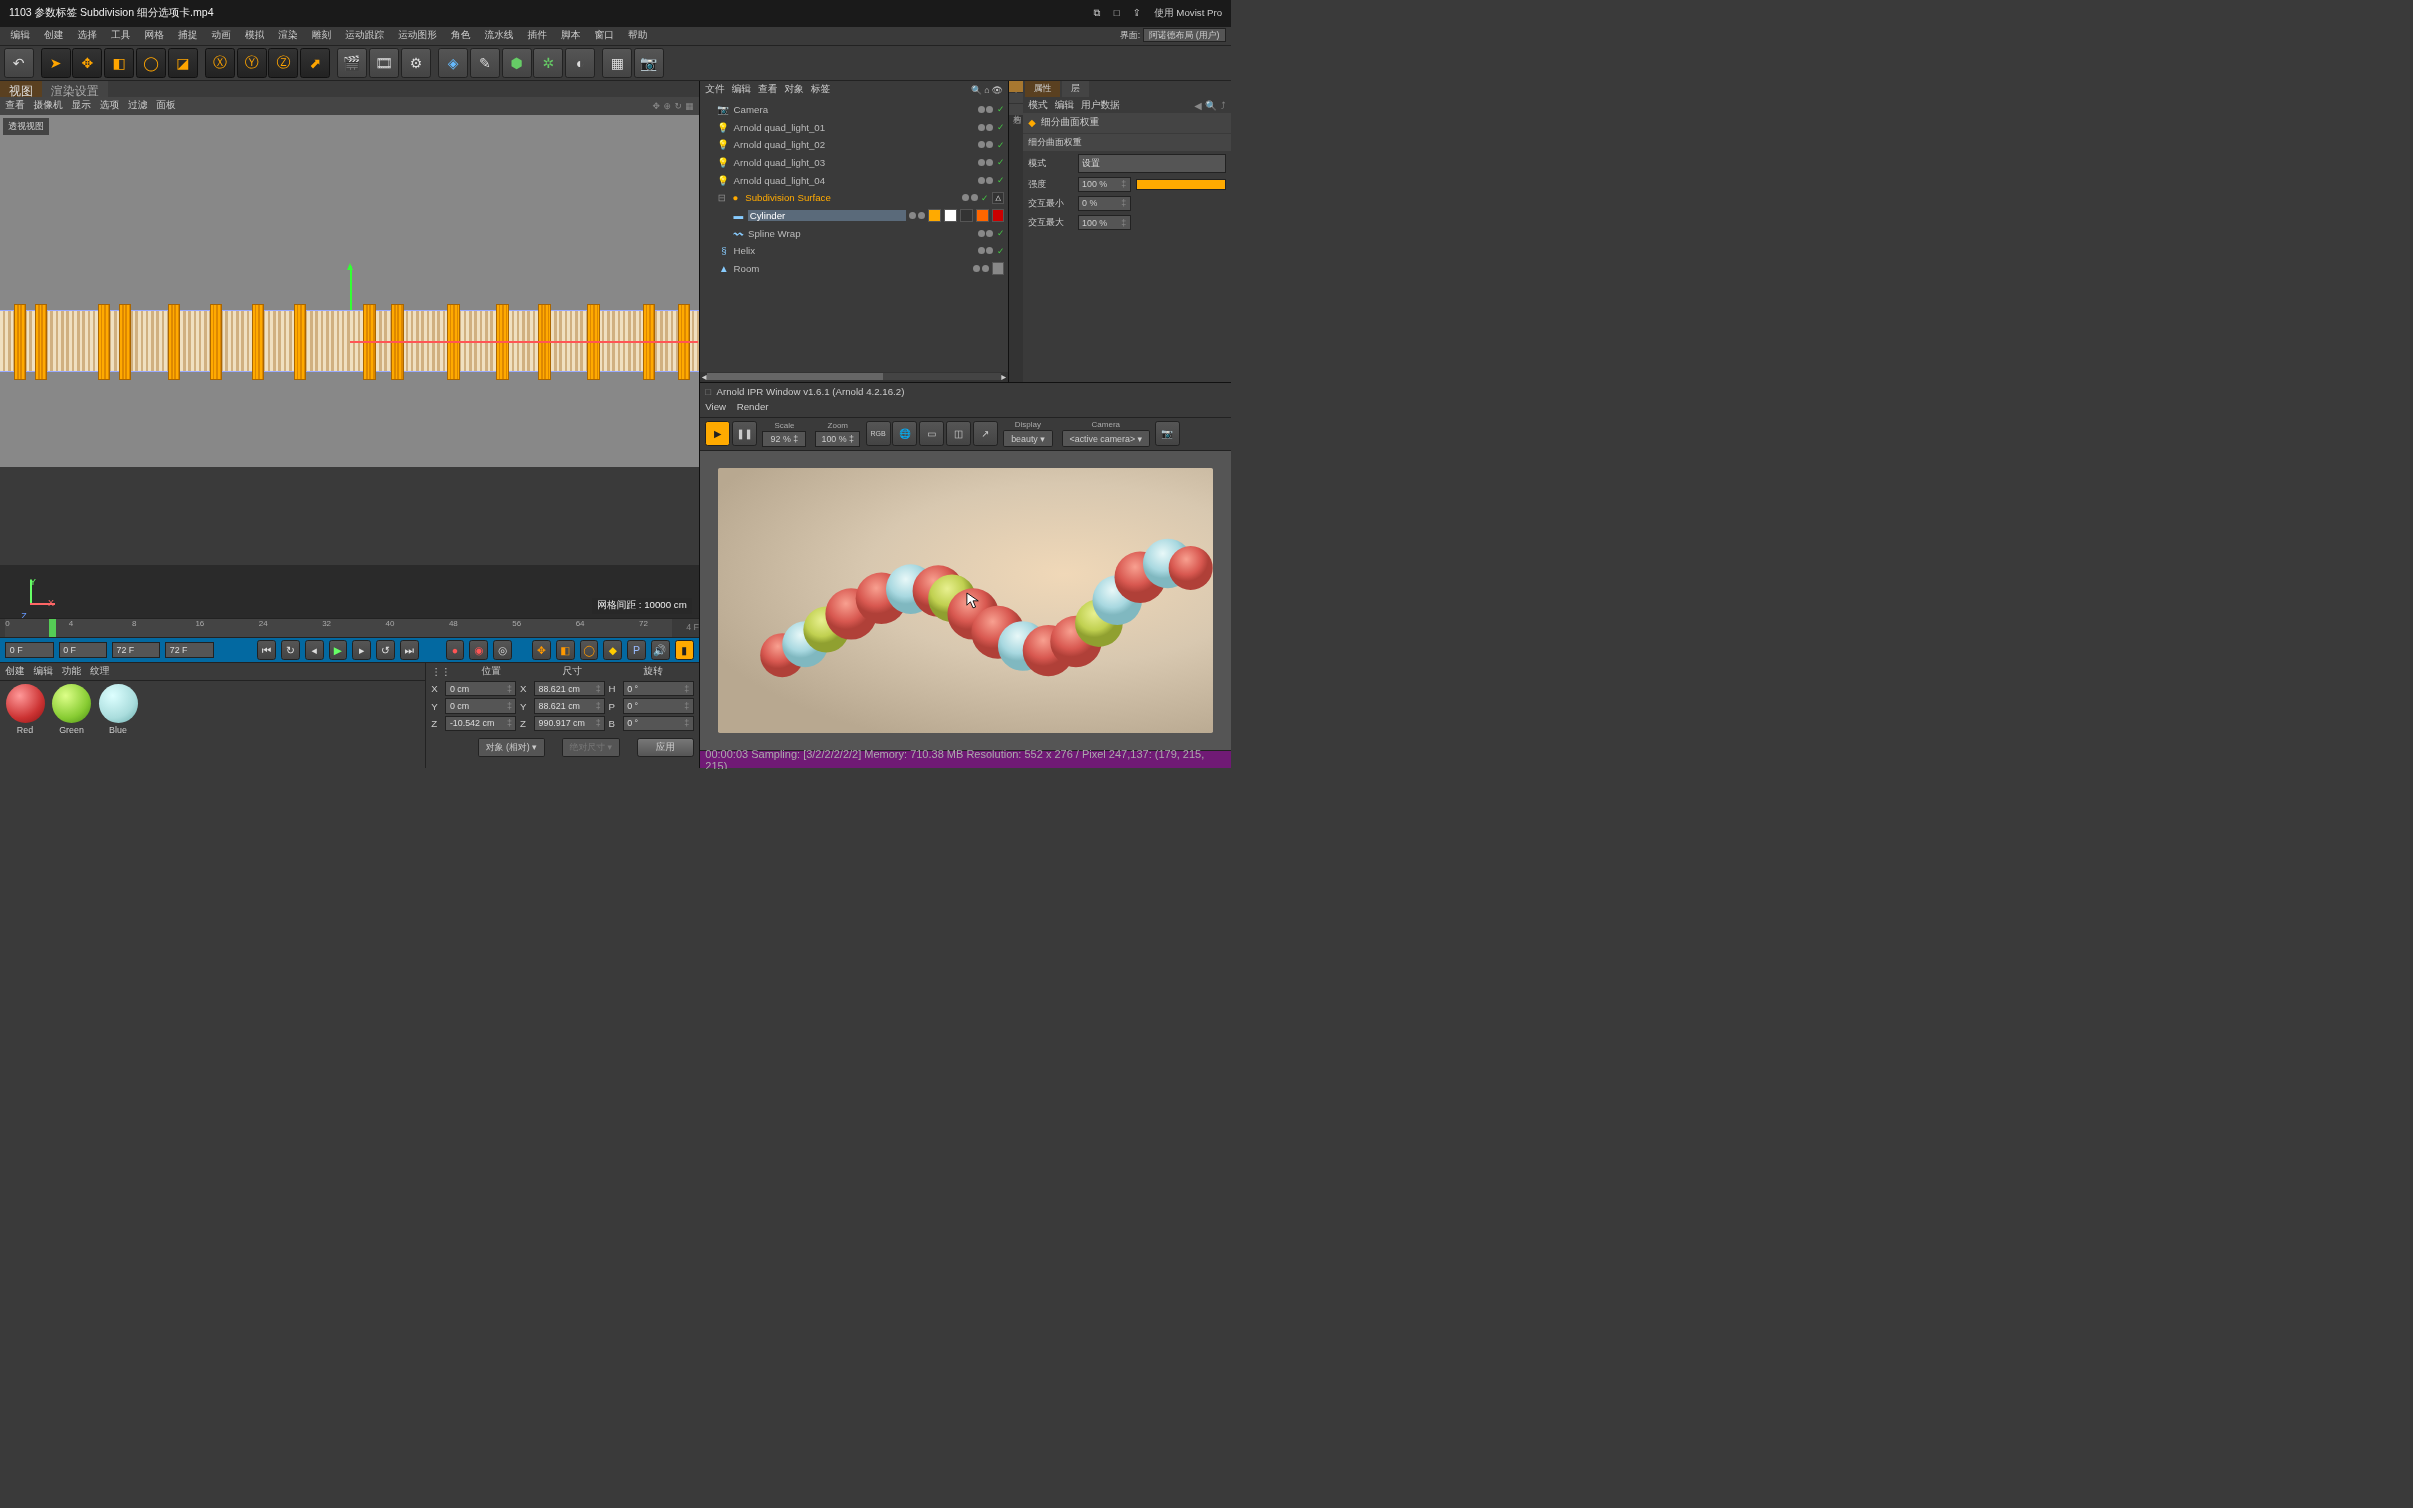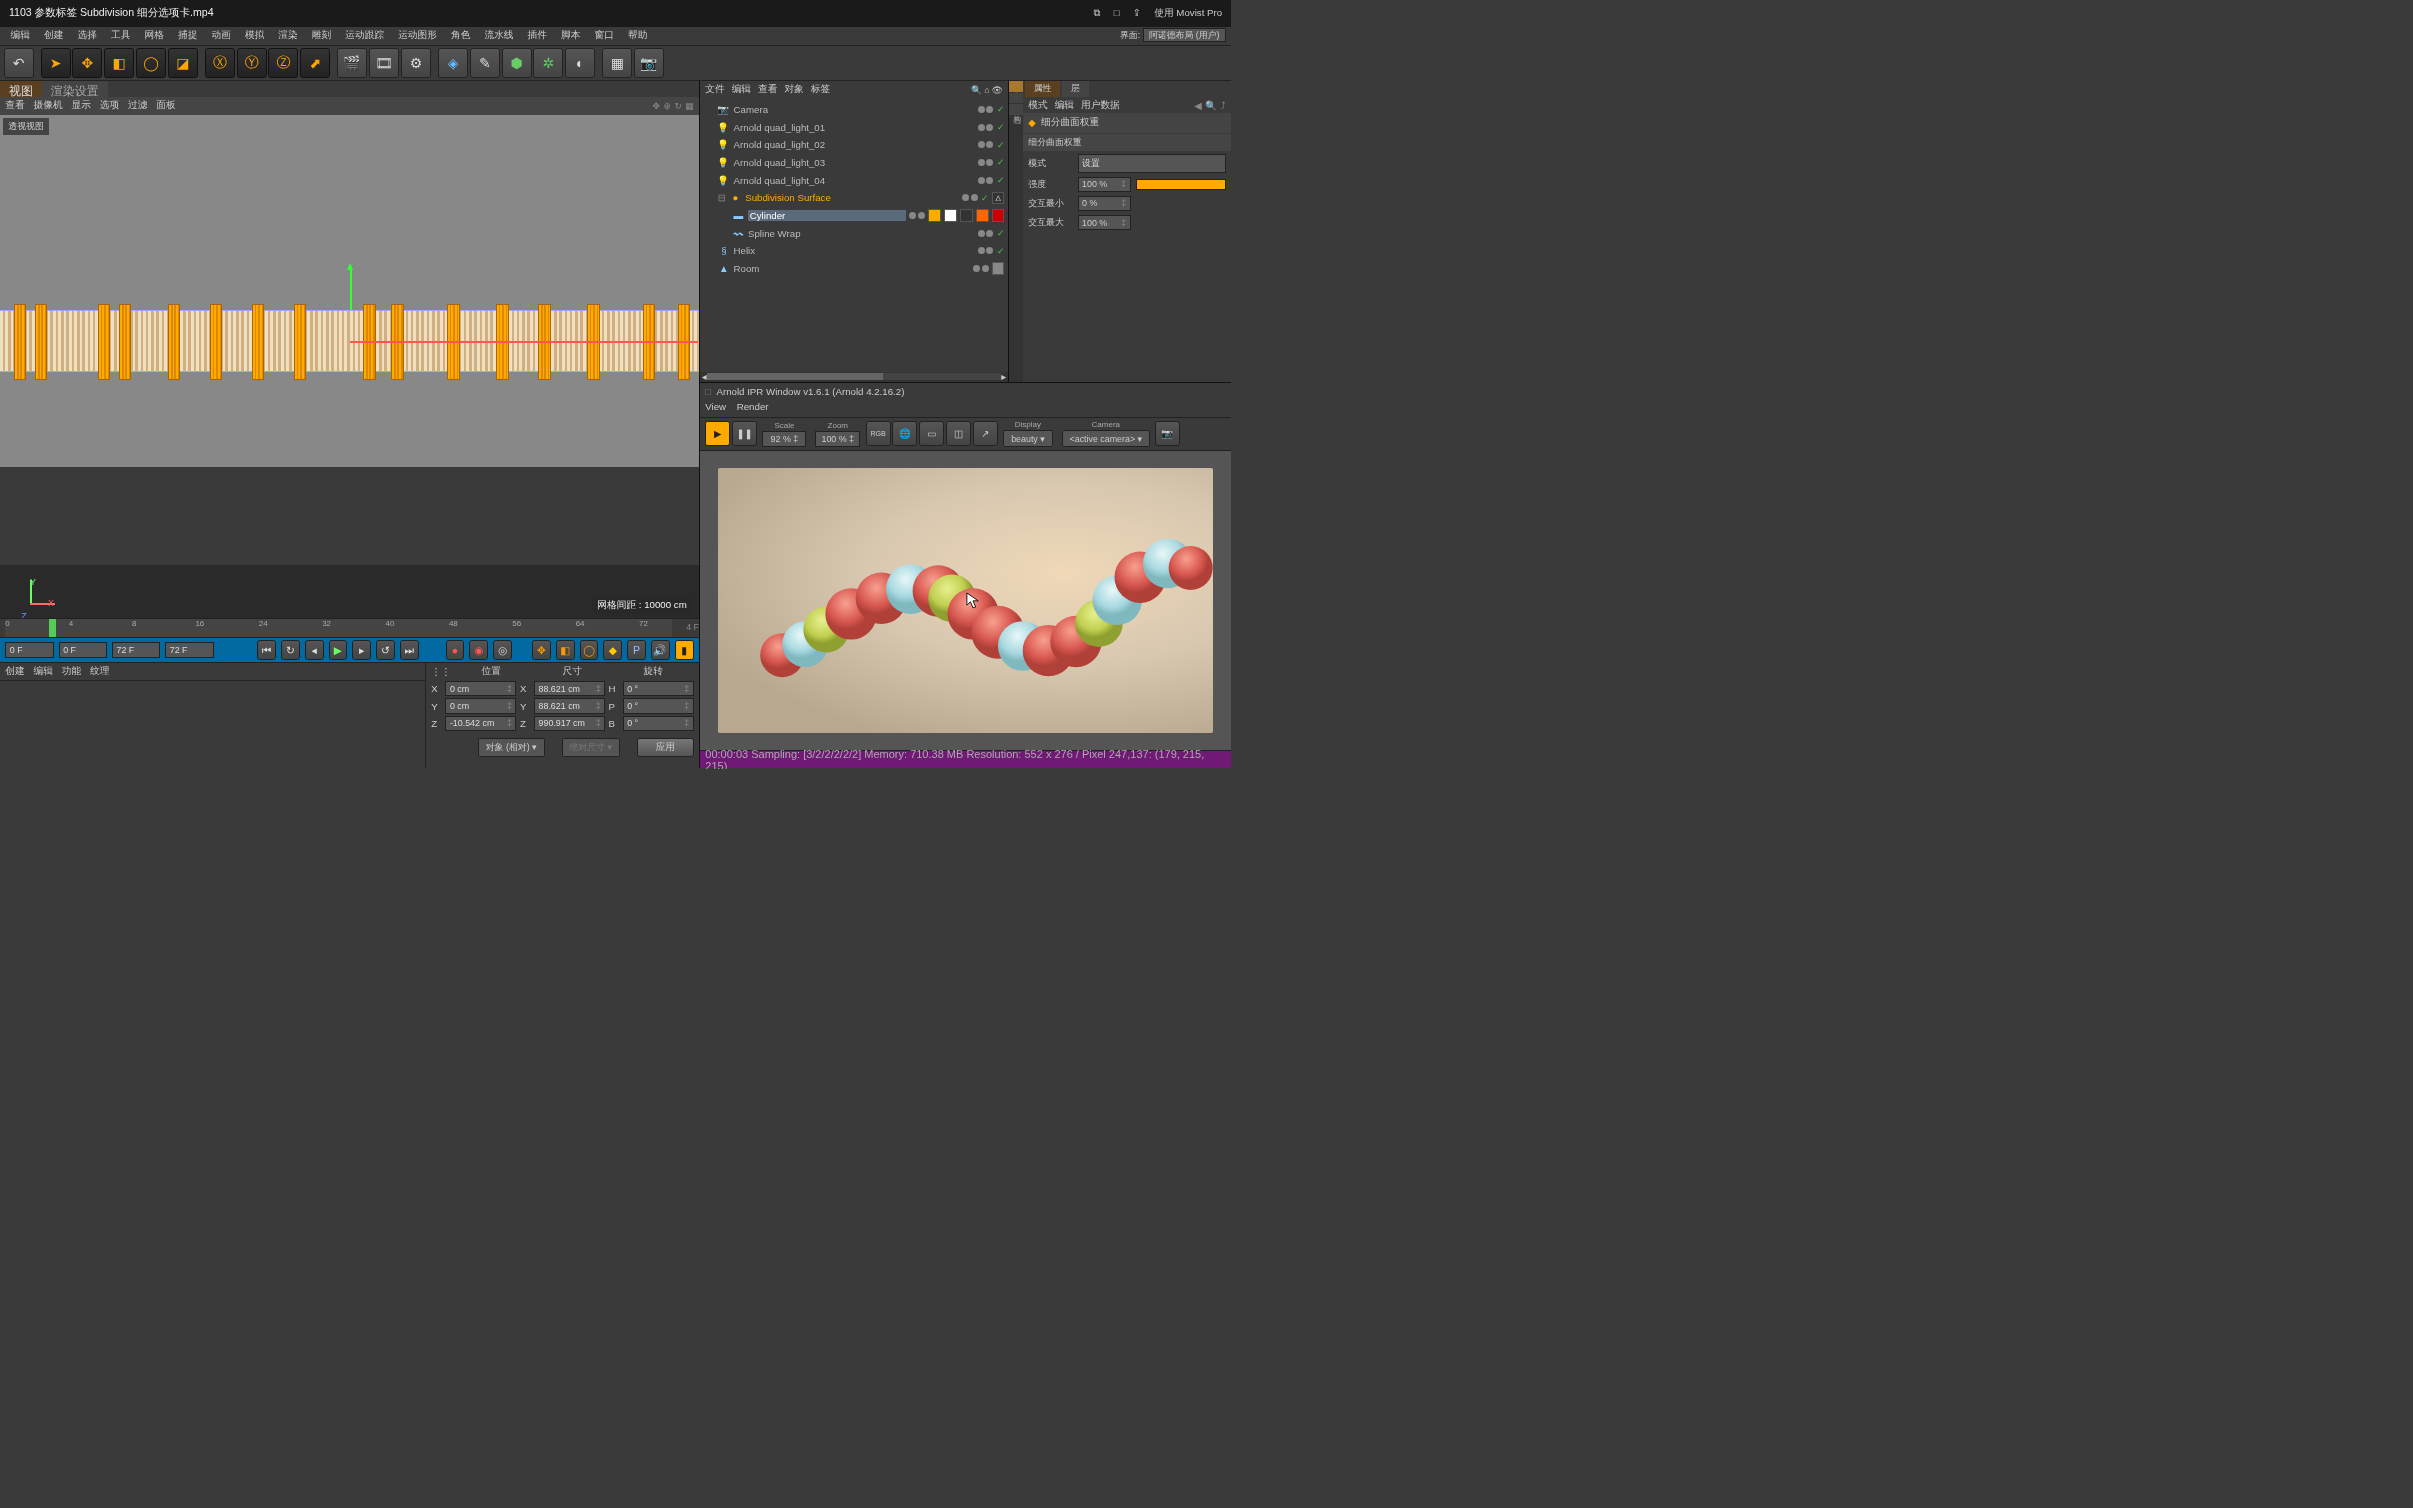--- a/index.html
+++ b/index.html
@@ -331,20 +331,34 @@
       <div class="pbtn" style="background:#fa0;color:#222">▮</div>
     </div>
 
     <div class="bottom-split">
       <div class="mat-panel">
         <div class="mat-menu" id="mat-menu">
             <span>创建</span>
             <span>编辑</span>
             <span>功能</span>
             <span>纹理</span>
+          </div>
+        <div class="mat-list" id="mat-list">
+            <div class="mat-item">
+              <div class="mat-ball red"></div>
+              <div class="mat-name">Red</div>
+            </div>
+            <div class="mat-item">
+              <div class="mat-ball green"></div>
+              <div class="mat-name">Green</div>
+            </div>
+            <div class="mat-item">
+              <div class="mat-ball blue"></div>
+              <div class="mat-name">Blue</div>
+            </div>
           </div>
       </div>
       <div class="coord-panel">
         <div class="coord-hdr">
           <span>⋮⋮</span>
           <span>位置</span>
           <span>尺寸</span>
           <span>旋转</span>
         </div>
         <div class="coord-grid" id="coord-grid">

